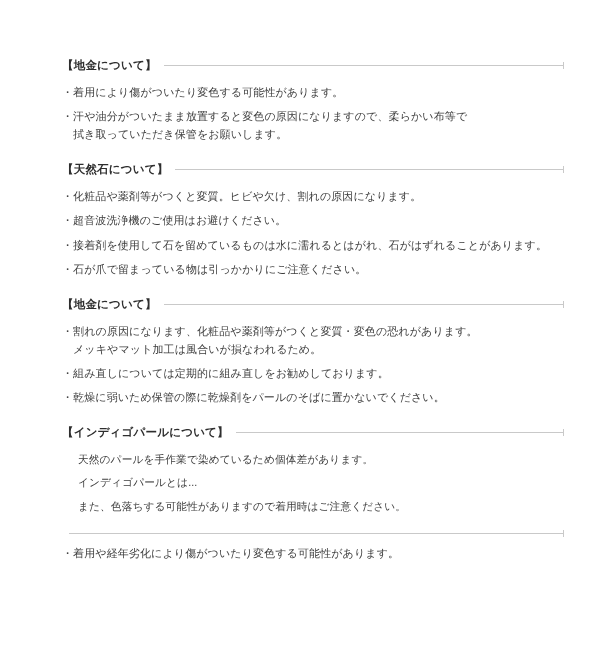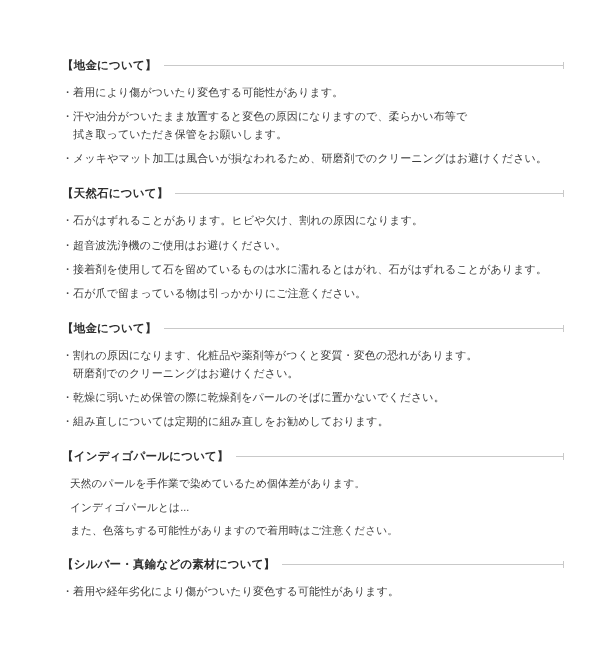--- a/index.html
+++ b/index.html
@@ -68,21 +68,21 @@
     letter-spacing: 0.1px;
   }
   ul.items li .cont {
     display: block;
     padding-left: 11px;
   }
   .plain p {
     font-size: 10.7px;
     line-height: 1.62;
     color: #3d3d3d;
-    margin: 0 0 6px 8px;
+    margin: 0 0 6px 16px;
     letter-spacing: 0.1px;
   }
   .section.loose ul.items li {
     margin-bottom: 13px;
   }
 </style>
 </head>
 <body>
 
 <div id="page">
@@ -93,34 +93,31 @@
       <span class="rule"></span>
     </div>
     <ul class="items">
       <li>
         <span>・着用により傷がついたり変色する可能性があります。</span>
       </li>
       <li>
         <span>・汗や油分がついたまま放置すると変色の原因になりますので、柔らかい布等で</span>
         <span class="cont">拭き取っていただき保管をお願いします。</span>
       </li>
-      <li>
-        <span>・メッキやマット加工は風合いが損なわれるため、研磨剤でのクリーニングはお避けください。</span>
-      </li>
     </ul>
   </div>
 
   <div class="section">
     <div class="section-head">
       <span class="section-title">【天然石について】</span>
       <span class="rule"></span>
     </div>
     <ul class="items">
       <li>
-        <span>・石がはずれることがあります。ヒビや欠け、割れの原因になります。</span>
+        <span>・化粧品や薬剤等がつくと変質。ヒビや欠け、割れの原因になります。</span>
       </li>
       <li>
         <span>・超音波洗浄機のご使用はお避けください。</span>
       </li>
       <li>
         <span>・接着剤を使用して石を留めているものは水に濡れるとはがれ、石がはずれることがあります。</span>
       </li>
       <li>
         <span>・石が爪で留まっている物は引っかかりにご注意ください。</span>
       </li>
@@ -128,44 +125,43 @@
   </div>
 
   <div class="section">
     <div class="section-head">
       <span class="section-title">【地金について】</span>
       <span class="rule"></span>
     </div>
     <ul class="items">
       <li>
         <span>・割れの原因になります、化粧品や薬剤等がつくと変質・変色の恐れがあります。</span>
-        <span class="cont">研磨剤でのクリーニングはお避けください。</span>
+        <span class="cont">メッキやマット加工は風合いが損なわれるため。</span>
+      </li>
+      <li>
+        <span>・組み直しについては定期的に組み直しをお勧めしております。</span>
       </li>
       <li>
         <span>・乾燥に弱いため保管の際に乾燥剤をパールのそばに置かないでください。</span>
-      </li>
-      <li>
-        <span>・組み直しについては定期的に組み直しをお勧めしております。</span>
       </li>
     </ul>
   </div>
 
   <div class="section plain">
     <div class="section-head">
       <span class="section-title">【インディゴパールについて】</span>
       <span class="rule"></span>
     </div>
     <p>天然のパールを手作業で染めているため個体差があります。</p>
     <p>インディゴパールとは...</p>
     <p>また、色落ちする可能性がありますので着用時はご注意ください。</p>
   </div>
 
   <div class="section loose">
     <div class="section-head">
-      <span class="section-title">【シルバー・真鍮などの素材について】</span>
       <span class="rule short"></span>
     </div>
     <ul class="items">
       <li>
         <span>・着用や経年劣化により傷がついたり変色する可能性があります。</span>
       </li>
 
     </ul>
   </div>
 

